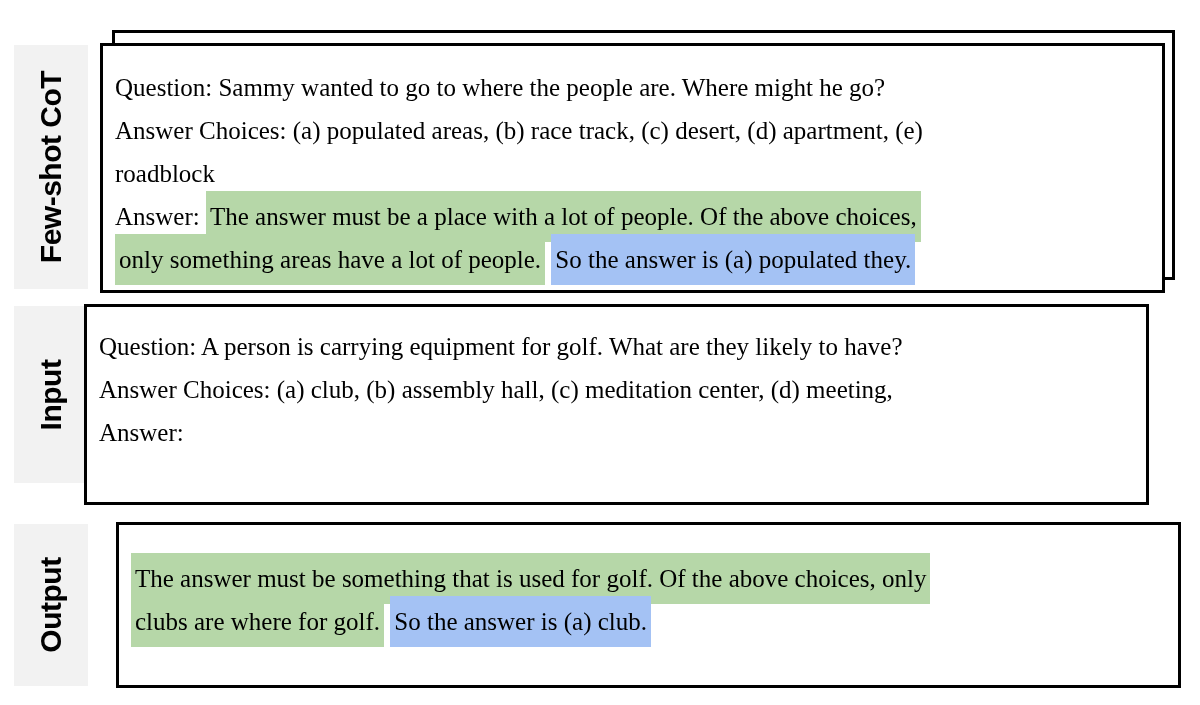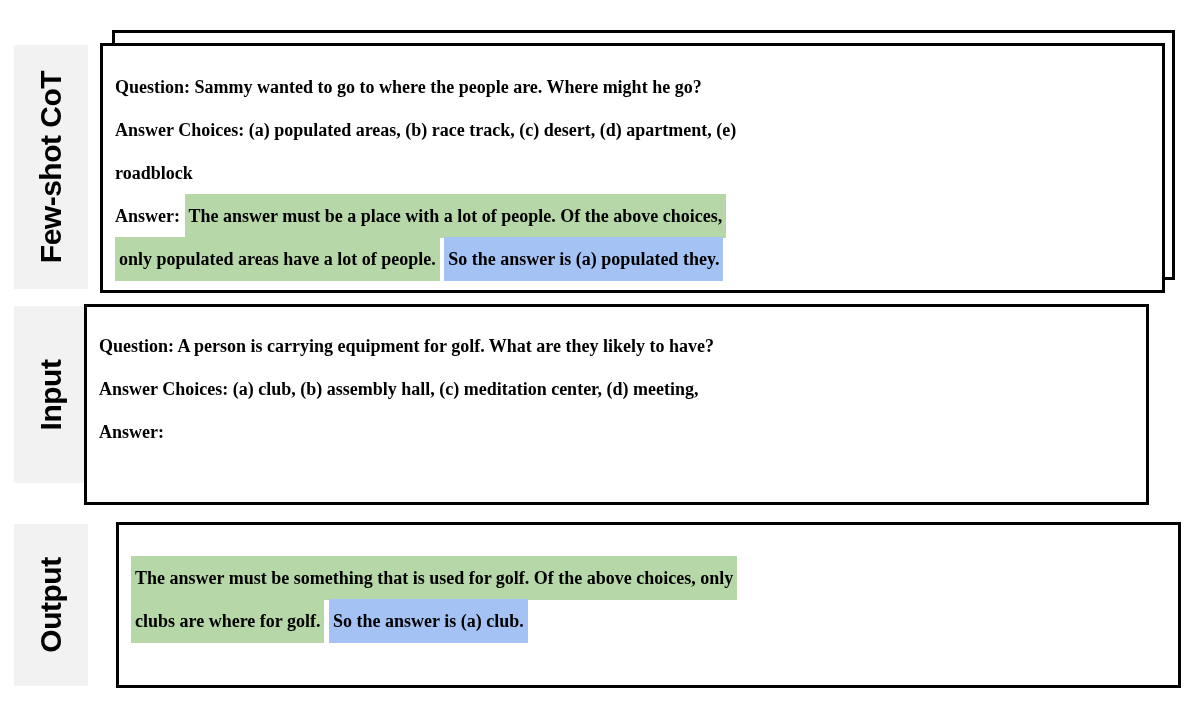--- a/index.html
+++ b/index.html
@@ -45,23 +45,22 @@
   }
   .content {
     position: absolute;
     left: 12px;
     right: 10px;
   }
   .line {
     height: 43px;
     line-height: 43px;
     white-space: pre;
-    font-size: 18px;
+    font-size: 25px;
     color: #000000;
-    font-weight: bold;
   }
   .hl {
     padding: 12px 4px;
   }
   .hl-green { background-color: var(--green, #b6d7a8); }
   .hl-blue  { background-color: var(--blue, #a4c2f4); }
 
   
   #behind-1 { left: 112px; top: 30px; width: 1063px; height: 250px; }
   #card-1   { left: 100px; top: 43px; width: 1065px; height: 250px; }
@@ -86,21 +85,21 @@
   <div id="behind-1" class="card-behind"></div>
   <div id="label-1" class="panel-label">
     <span class="label-text">Few-shot CoT</span>
   </div>
   <div id="card-1" class="card">
     <div class="content">
         <div class="line"><span>Question: Sammy wanted to go to where the people are. Where might he go?</span></div>
         <div class="line"><span>Answer Choices: (a) populated areas, (b) race track, (c) desert, (d) apartment, (e)</span></div>
         <div class="line"><span>roadblock</span></div>
         <div class="line"><span>Answer: </span><span class="hl hl-green">The answer must be a place with a lot of people. Of the above choices,</span></div>
-        <div class="line"><span class="hl hl-green">only populated areas have a lot of people.</span><span> </span><span class="hl hl-blue">So the answer is (a) populated they.</span></div>
+        <div class="line"><span class="hl hl-green">only something areas have a lot of people.</span><span> </span><span class="hl hl-blue">So the answer is (a) populated they.</span></div>
       </div>
   </div>
 
   <div id="label-2" class="panel-label">
     <span class="label-text">Input</span>
   </div>
   <div id="card-2" class="card">
     <div class="content">
         <div class="line"><span>Question: A person is carrying equipment for golf. What are they likely to have?</span></div>
         <div class="line"><span>Answer Choices: (a) club, (b) assembly hall, (c) meditation center, (d) meeting,</span></div>

